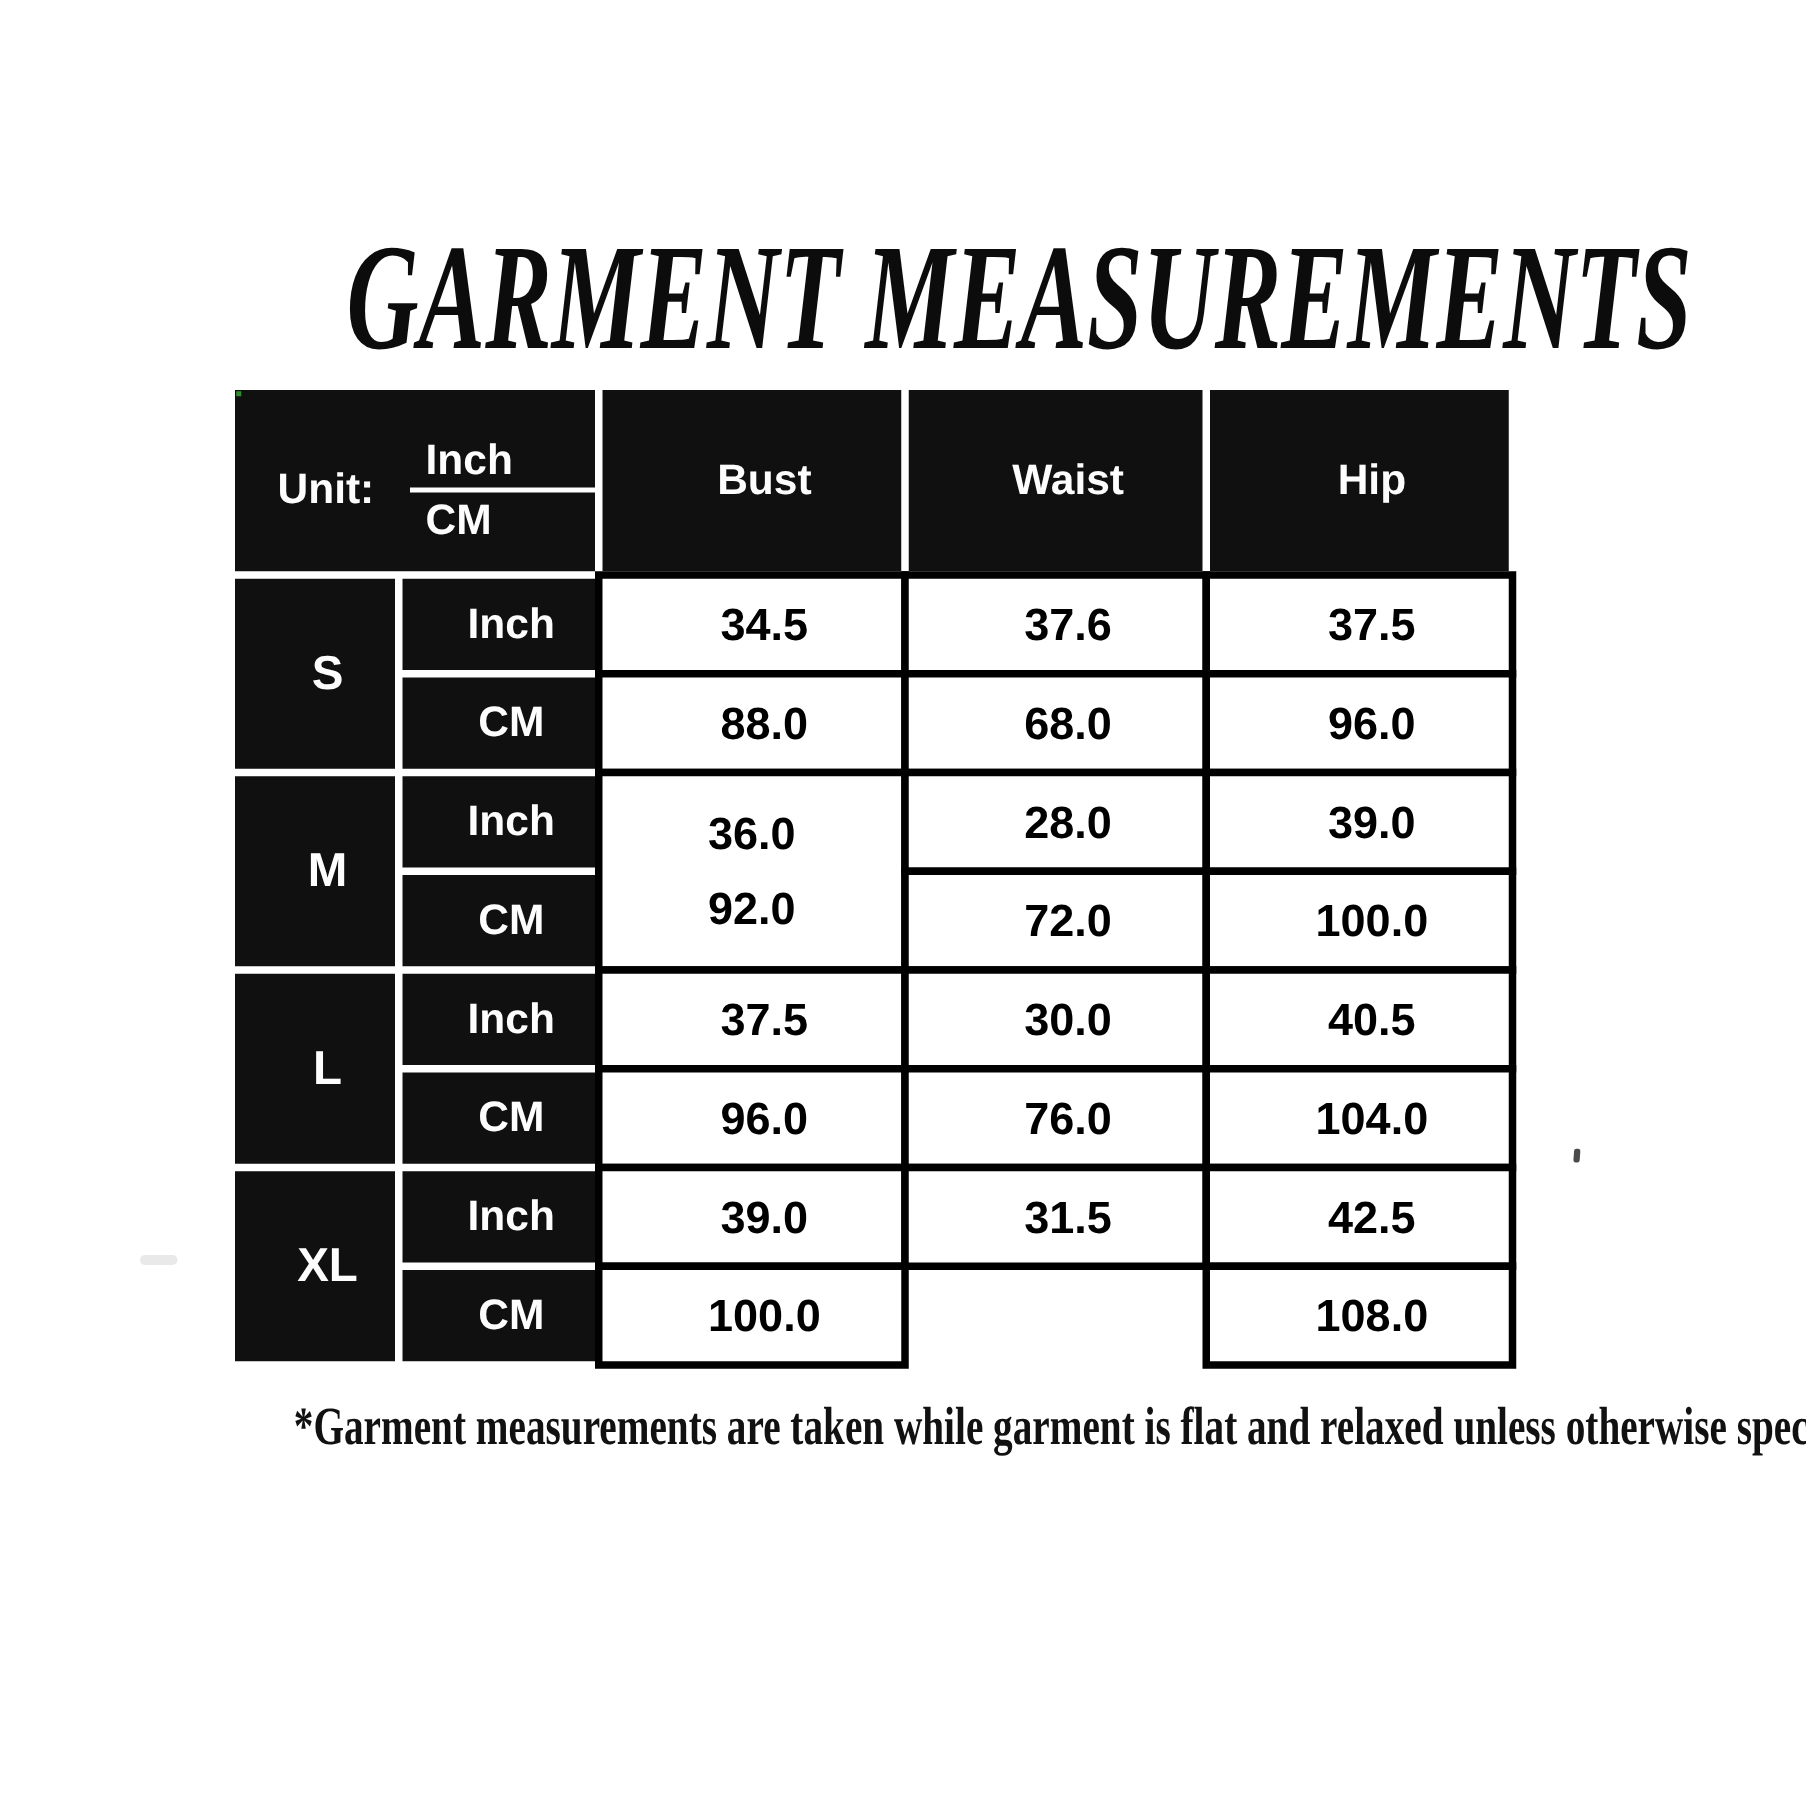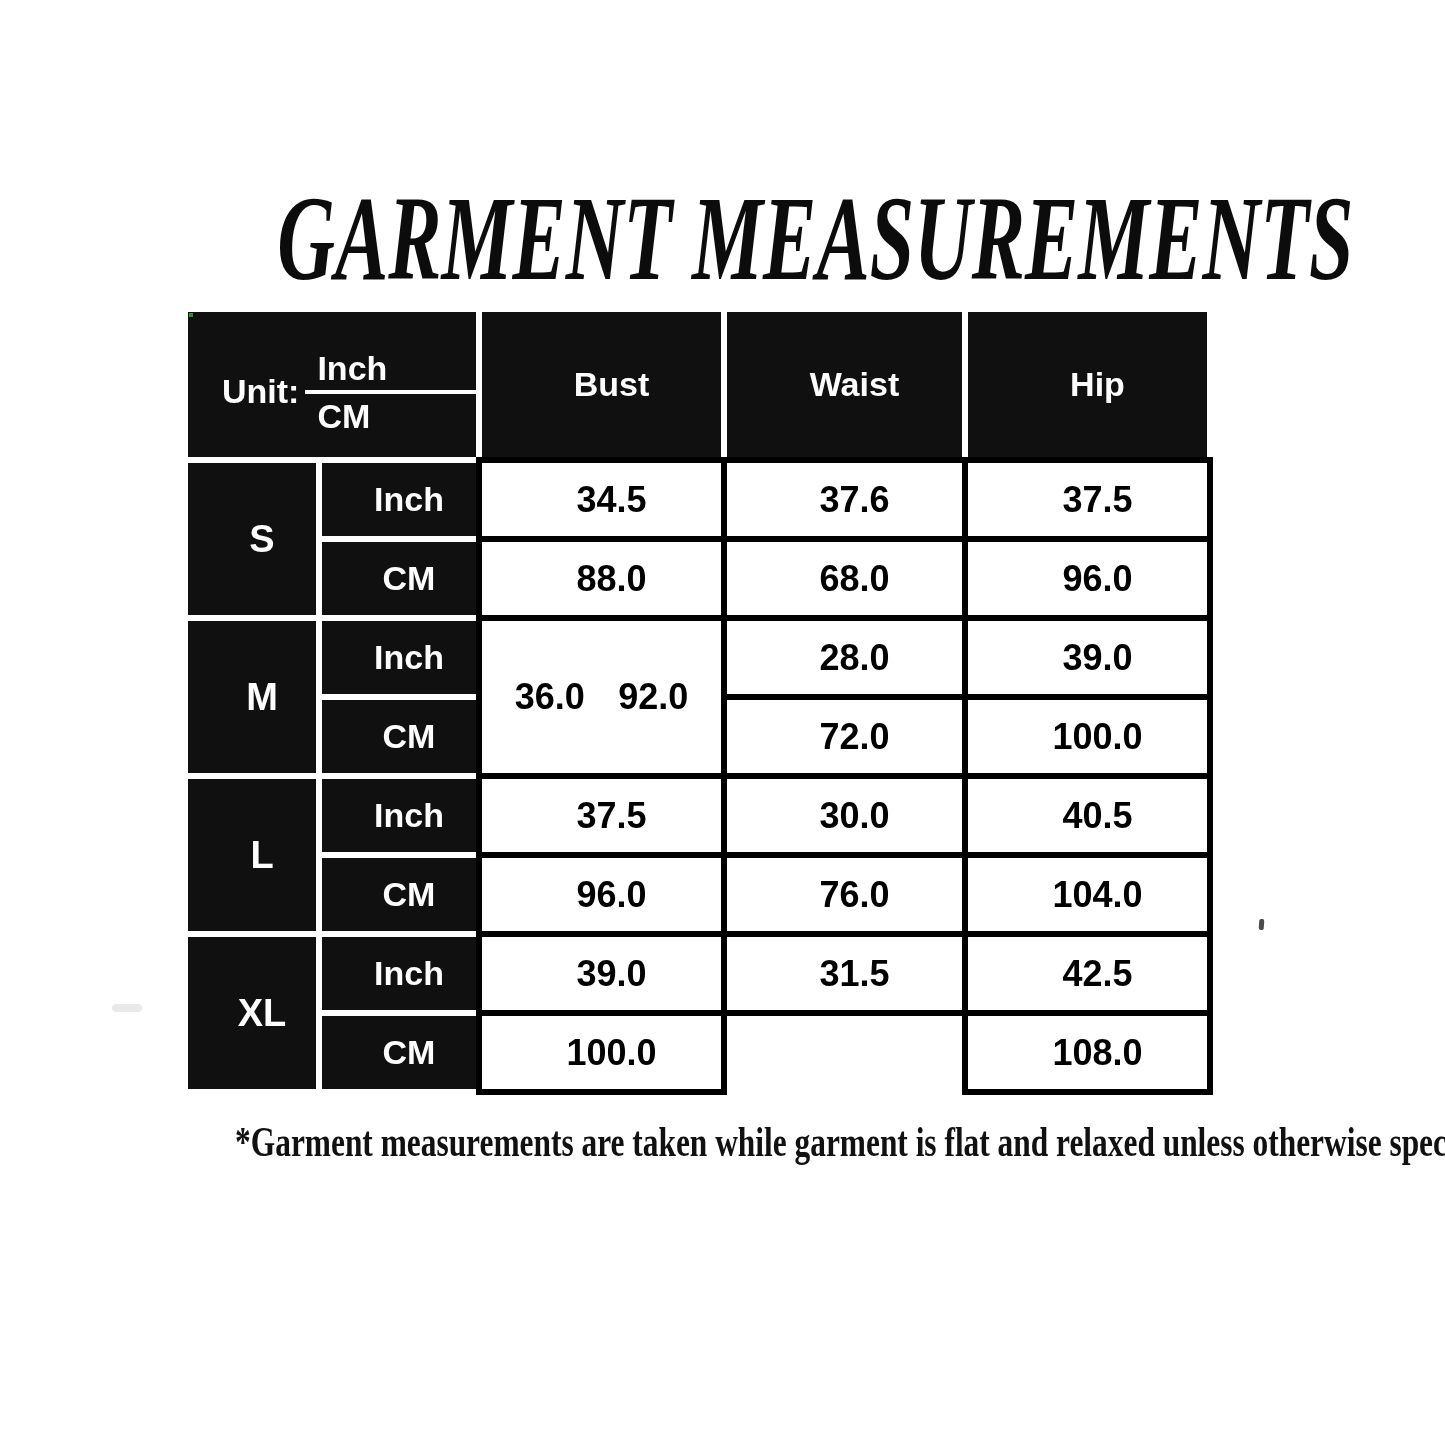--- a/index.html
+++ b/index.html
@@ -17,27 +17,27 @@
         grid-template-columns:128px 154px 239px 235px 239px;
         grid-template-rows:145px repeat(8,73px);
         gap:6px;}
   .cell{display:flex;align-items:center;justify-content:center;font-weight:bold;padding-left:20px;}
   .dark{background:#101010;color:#fdfdfd;font-size:34px;}
   .light{background:#ffffff;color:#000000;font-size:36px;box-shadow:0 0 0 6px #000000;}
   .size-label{font-size:38px;}
 
   
   .unit-cell{justify-content:flex-start;padding:14px 0 0 34px;}
-  .unit-word{margin-right:6px;}
+  .unit-word{margin-right:29px;}
   .fraction{flex:1;display:flex;flex-direction:column;}
   .frac-top,.frac-bottom{text-align:left;padding:5px 0 5px 12px;line-height:1;}
   .frac-line{display:block;height:4px;background:#ffffff;width:100%;}
 
   
-  .merged{flex-direction:row;align-items:stretch;padding:16px;}
+  .merged{flex-direction:column;align-items:stretch;padding:16px;}
   .merged .mval{flex:1 1 0;display:flex;align-items:center;justify-content:center;}
 
   
   .footnote{position:absolute;top:1118px;left:0;width:100%;text-align:center;margin:0;}
   .footnote-inner{display:inline-block;font-family:"Liberation Serif",serif;font-weight:bold;
         font-size:43px;line-height:1.1;white-space:nowrap;color:#111111;
         transform:scaleX(0.73);transform-origin:center;}
 
   
   .speck{position:absolute;left:1259px;top:919px;width:5px;height:11px;background:#4a4a4a;

